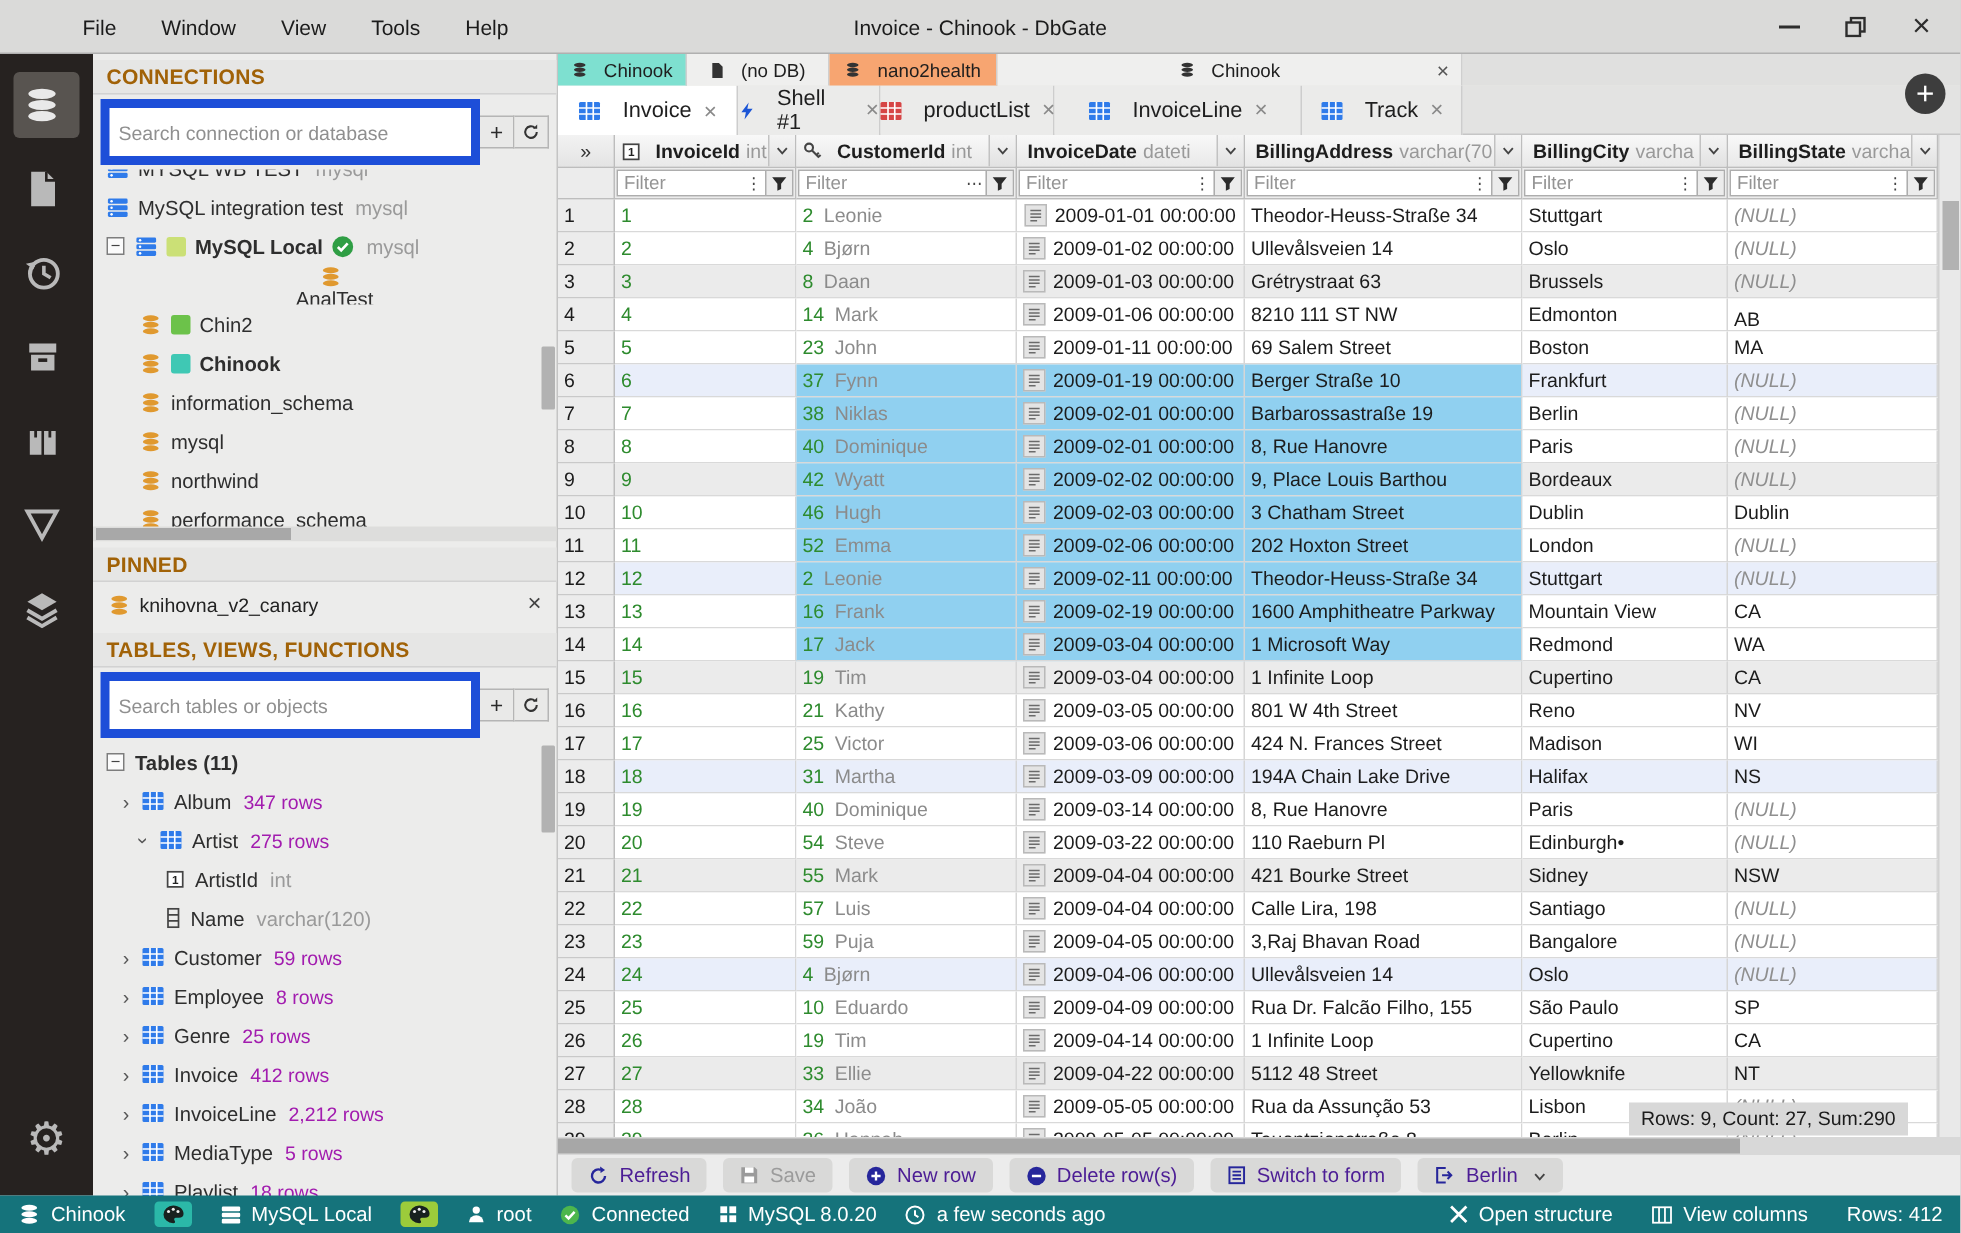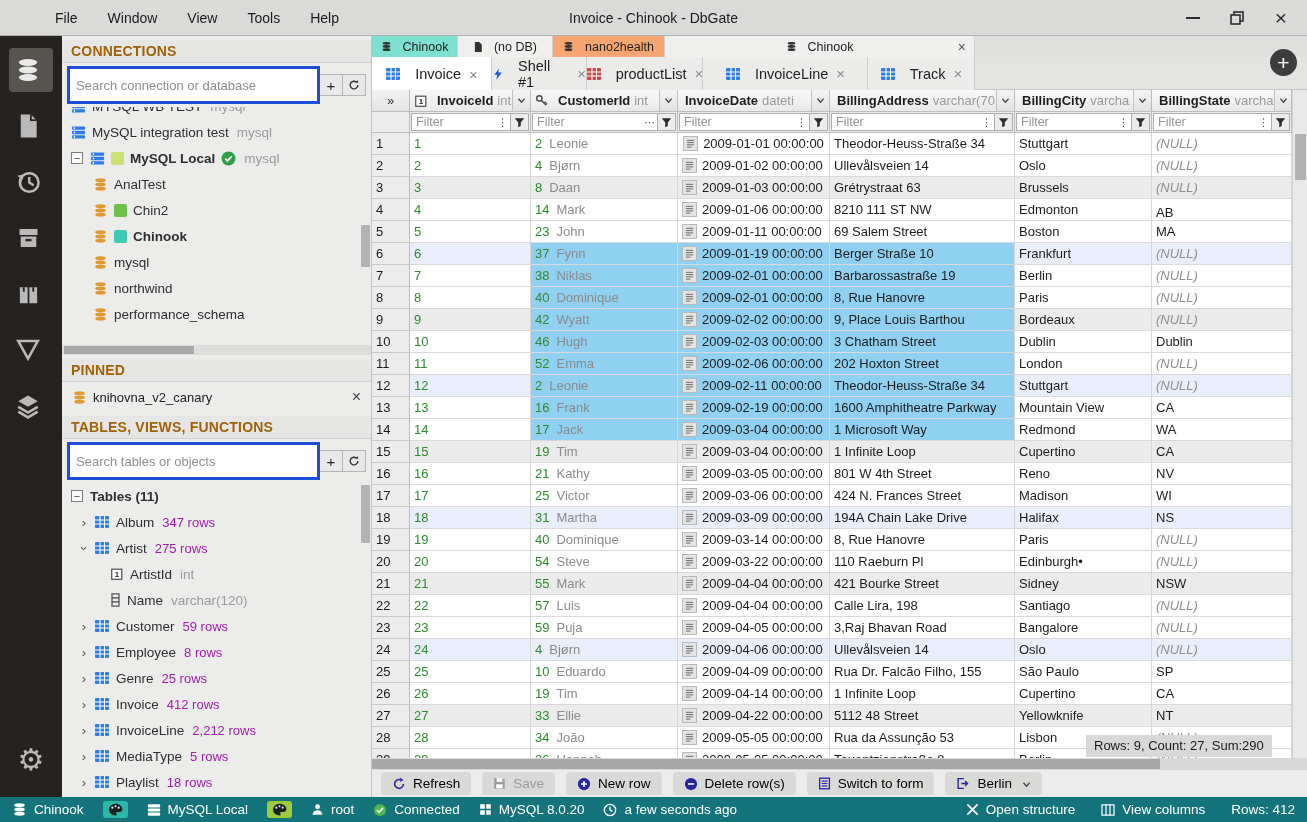--- a/index.html
+++ b/index.html
@@ -23,21 +23,21 @@
   .ib-item.active{background:#585450;border-radius:4px;color:#e9e9e9;}
   .ib-gear{position:absolute;bottom:22px;left:0;width:62px;display:flex;justify-content:center;color:#b9b9b9;
            font-size:30px;line-height:30px;}
   .uglyph{font-family:"DejaVu Sans",sans-serif;}
 
   
   .sidebar{position:absolute;left:62px;top:36px;width:310px;height:761px;background:#ececeb;border-right:1px solid #c4c4c4;}
   .s-header{height:23px;margin-top:4px;padding:0 9px;display:flex;align-items:center;font-weight:bold;
             font-size:14px;color:#a16207;background:#e6e6e5;border-bottom:1px solid #d2d2d2;letter-spacing:.2px;}
   .search-row{display:flex;align-items:center;padding:3px 5px;}
-  .search-input{flex:1;height:22px;border:3px solid #1d4ed8;background:#fff;padding:16px 6px;font-size:13px;color:#000000;
+  .search-input{flex:1;height:22px;border:6px solid #1d4ed8;background:#fff;padding:16px 6px;font-size:13px;color:#000000;
                 font-family:"Liberation Sans",sans-serif;min-width:0;}
   .search-input::placeholder{color:#8f8f8f;}
   .sq-btn{width:23px;height:22px;border:1px solid #b5b5b5;border-left:none;background:#e9e9e8;display:flex;
           align-items:center;justify-content:center;font-size:15px;color:#2a2a2a;}
   .conn-list{position:relative;height:248px;overflow:hidden;}
   .conn-inner{position:absolute;left:0;top:-14px;width:100%;}
   .tree-item{height:26px;display:flex;align-items:center;padding-left:9px;white-space:nowrap;overflow:hidden;}
   .tree-item .lbl{color:#2e2e2e;font-size:13.5px;}
   .tree-item .lbl.bold{font-weight:bold;}
   .tree-item .typ{color:#9a9a9a;margin-left:8px;font-size:13.5px;}
@@ -104,21 +104,21 @@
   .hthumb{position:absolute;left:0;top:1px;height:10px;width:788px;background:#a7a7a7;}
   .vscroll{position:absolute;left:920px;top:54px;width:15px;height:668px;background:#e9e9e9;border-left:1px solid #d2d2d2;}
   .gvthumb{position:absolute;left:2px;top:44px;width:11px;height:46px;background:#b2b2b2;}
   .grid-tooltip{position:absolute;left:714px;top:699px;height:22px;background:#d8d8d8;color:#1b1b1b;font-size:13px;
                 padding:3px 8px;white-space:nowrap;z-index:5;}
 
   
   .toolbar{position:absolute;left:0;top:734px;width:935px;height:27px;background:#ececec;display:flex;align-items:center;
            gap:11px;padding-left:9px;}
   .tb-btn{height:23px;display:flex;align-items:center;gap:7px;padding:0 11px;background:#d9d9d8;border-radius:4px;
-          color:#000000;font-size:13.5px;white-space:nowrap;}
+          color:#4c1d95;font-size:13.5px;white-space:nowrap;}
   .tb-btn.disabled{color:#9b9b9b;}
   .tb-btn .ico{margin-right:0;}
 
   
   .statusbar{position:absolute;left:0;top:797px;width:1307px;height:25px;background:#15737b;color:#fff;display:flex;
              align-items:center;font-size:13.5px;padding:0 12px;}
   .sb-item{display:flex;align-items:center;gap:7px;margin-right:19px;white-space:nowrap;}
   .sb-right{margin-left:auto;display:flex;align-items:center;}
   .sb-right .sb-item{margin-right:0;margin-left:26px;}
   .chip{width:25px;height:17px;border-radius:3px;display:flex;align-items:center;justify-content:center;}
@@ -274,21 +274,21 @@
             <span class="sqr" style="background: rgb(203, 224, 118);"></span>
             <span class="lbl bold">MySQL Local</span>
             <span class="ico" style="margin: 0px 0px 0px 6px;">
               <svg width="15" height="15" viewBox="0 0 16 16">
                 <circle cx="8" cy="8" r="7.4" fill="#2f9e44"></circle>
                 <path d="M4.5 8.2l2.4 2.4 4.6-5" fill="none" stroke="#fff" stroke-width="1.9"></path>
               </svg>
             </span>
             <span class="typ">mysql</span>
           </div>
-          <div class="tree-item" style="padding-left: 31px;">
+          <div class="tree-item" style="padding-left: 13px; flex-direction: column;">
             <span class="ico">
               <svg width="15" height="15" viewBox="0 0 16 16">
                 <ellipse cx="8" cy="3.4" rx="5.6" ry="2.1" fill="#e0992f"></ellipse>
                 <ellipse cx="8" cy="8" rx="5.6" ry="2.1" fill="#e0992f"></ellipse>
                 <ellipse cx="8" cy="12.6" rx="5.6" ry="2.1" fill="#e0992f"></ellipse>
               </svg>
             </span>
             <span class="lbl">AnalTest</span>
           </div>
           <div class="tree-item" style="padding-left: 31px;">
@@ -305,20 +305,30 @@
           <div class="tree-item" style="padding-left: 31px;">
             <span class="ico">
               <svg width="15" height="15" viewBox="0 0 16 16">
                 <ellipse cx="8" cy="3.4" rx="5.6" ry="2.1" fill="#e0992f"></ellipse>
                 <ellipse cx="8" cy="8" rx="5.6" ry="2.1" fill="#e0992f"></ellipse>
                 <ellipse cx="8" cy="12.6" rx="5.6" ry="2.1" fill="#e0992f"></ellipse>
               </svg>
             </span>
             <span class="sqr" style="background: rgb(63, 200, 180);"></span>
             <span class="lbl bold">Chinook</span>
+          </div>
+          <div class="tree-item" style="padding-left: 31px;">
+            <span class="ico">
+              <svg width="15" height="15" viewBox="0 0 16 16">
+                <ellipse cx="8" cy="3.4" rx="5.6" ry="2.1" fill="#e0992f"></ellipse>
+                <ellipse cx="8" cy="8" rx="5.6" ry="2.1" fill="#e0992f"></ellipse>
+                <ellipse cx="8" cy="12.6" rx="5.6" ry="2.1" fill="#e0992f"></ellipse>
+              </svg>
+            </span>
+            <span class="lbl">information_schema</span>
           </div>
           <div class="tree-item" style="padding-left: 31px;">
             <span class="ico">
               <svg width="15" height="15" viewBox="0 0 16 16">
                 <ellipse cx="8" cy="3.4" rx="5.6" ry="2.1" fill="#e0992f"></ellipse>
                 <ellipse cx="8" cy="8" rx="5.6" ry="2.1" fill="#e0992f"></ellipse>
                 <ellipse cx="8" cy="12.6" rx="5.6" ry="2.1" fill="#e0992f"></ellipse>
               </svg>
             </span>
             <span class="lbl">mysql</span>
@@ -384,21 +394,21 @@
             <span class="chev">›</span>
             <span class="ico">
               <svg width="16" height="16" viewBox="0 0 16 16">
                 <rect x="1" y="2" width="14" height="12" rx="1" fill="#2f7bea"></rect>
                 <path d="M1 6h14M6 2v12M10.5 2v12M1 10h14" stroke="#fff" stroke-width="1.1"></path>
               </svg>
             </span>
             <span class="lbl">Album</span>
             <span class="cnt">347 rows</span>
           </div>
-          <div class="tree-item" style="padding-left: 14px;">
+          <div class="tree-item" style="padding-left: 26px;">
             <span class="chev open">›</span>
             <span class="ico">
               <svg width="16" height="16" viewBox="0 0 16 16">
                 <rect x="1" y="2" width="14" height="12" rx="1" fill="#2f7bea"></rect>
                 <path d="M1 6h14M6 2v12M10.5 2v12M1 10h14" stroke="#fff" stroke-width="1.1"></path>
               </svg>
             </span>
             <span class="lbl">Artist</span>
             <span class="cnt">275 rows</span>
           </div>

